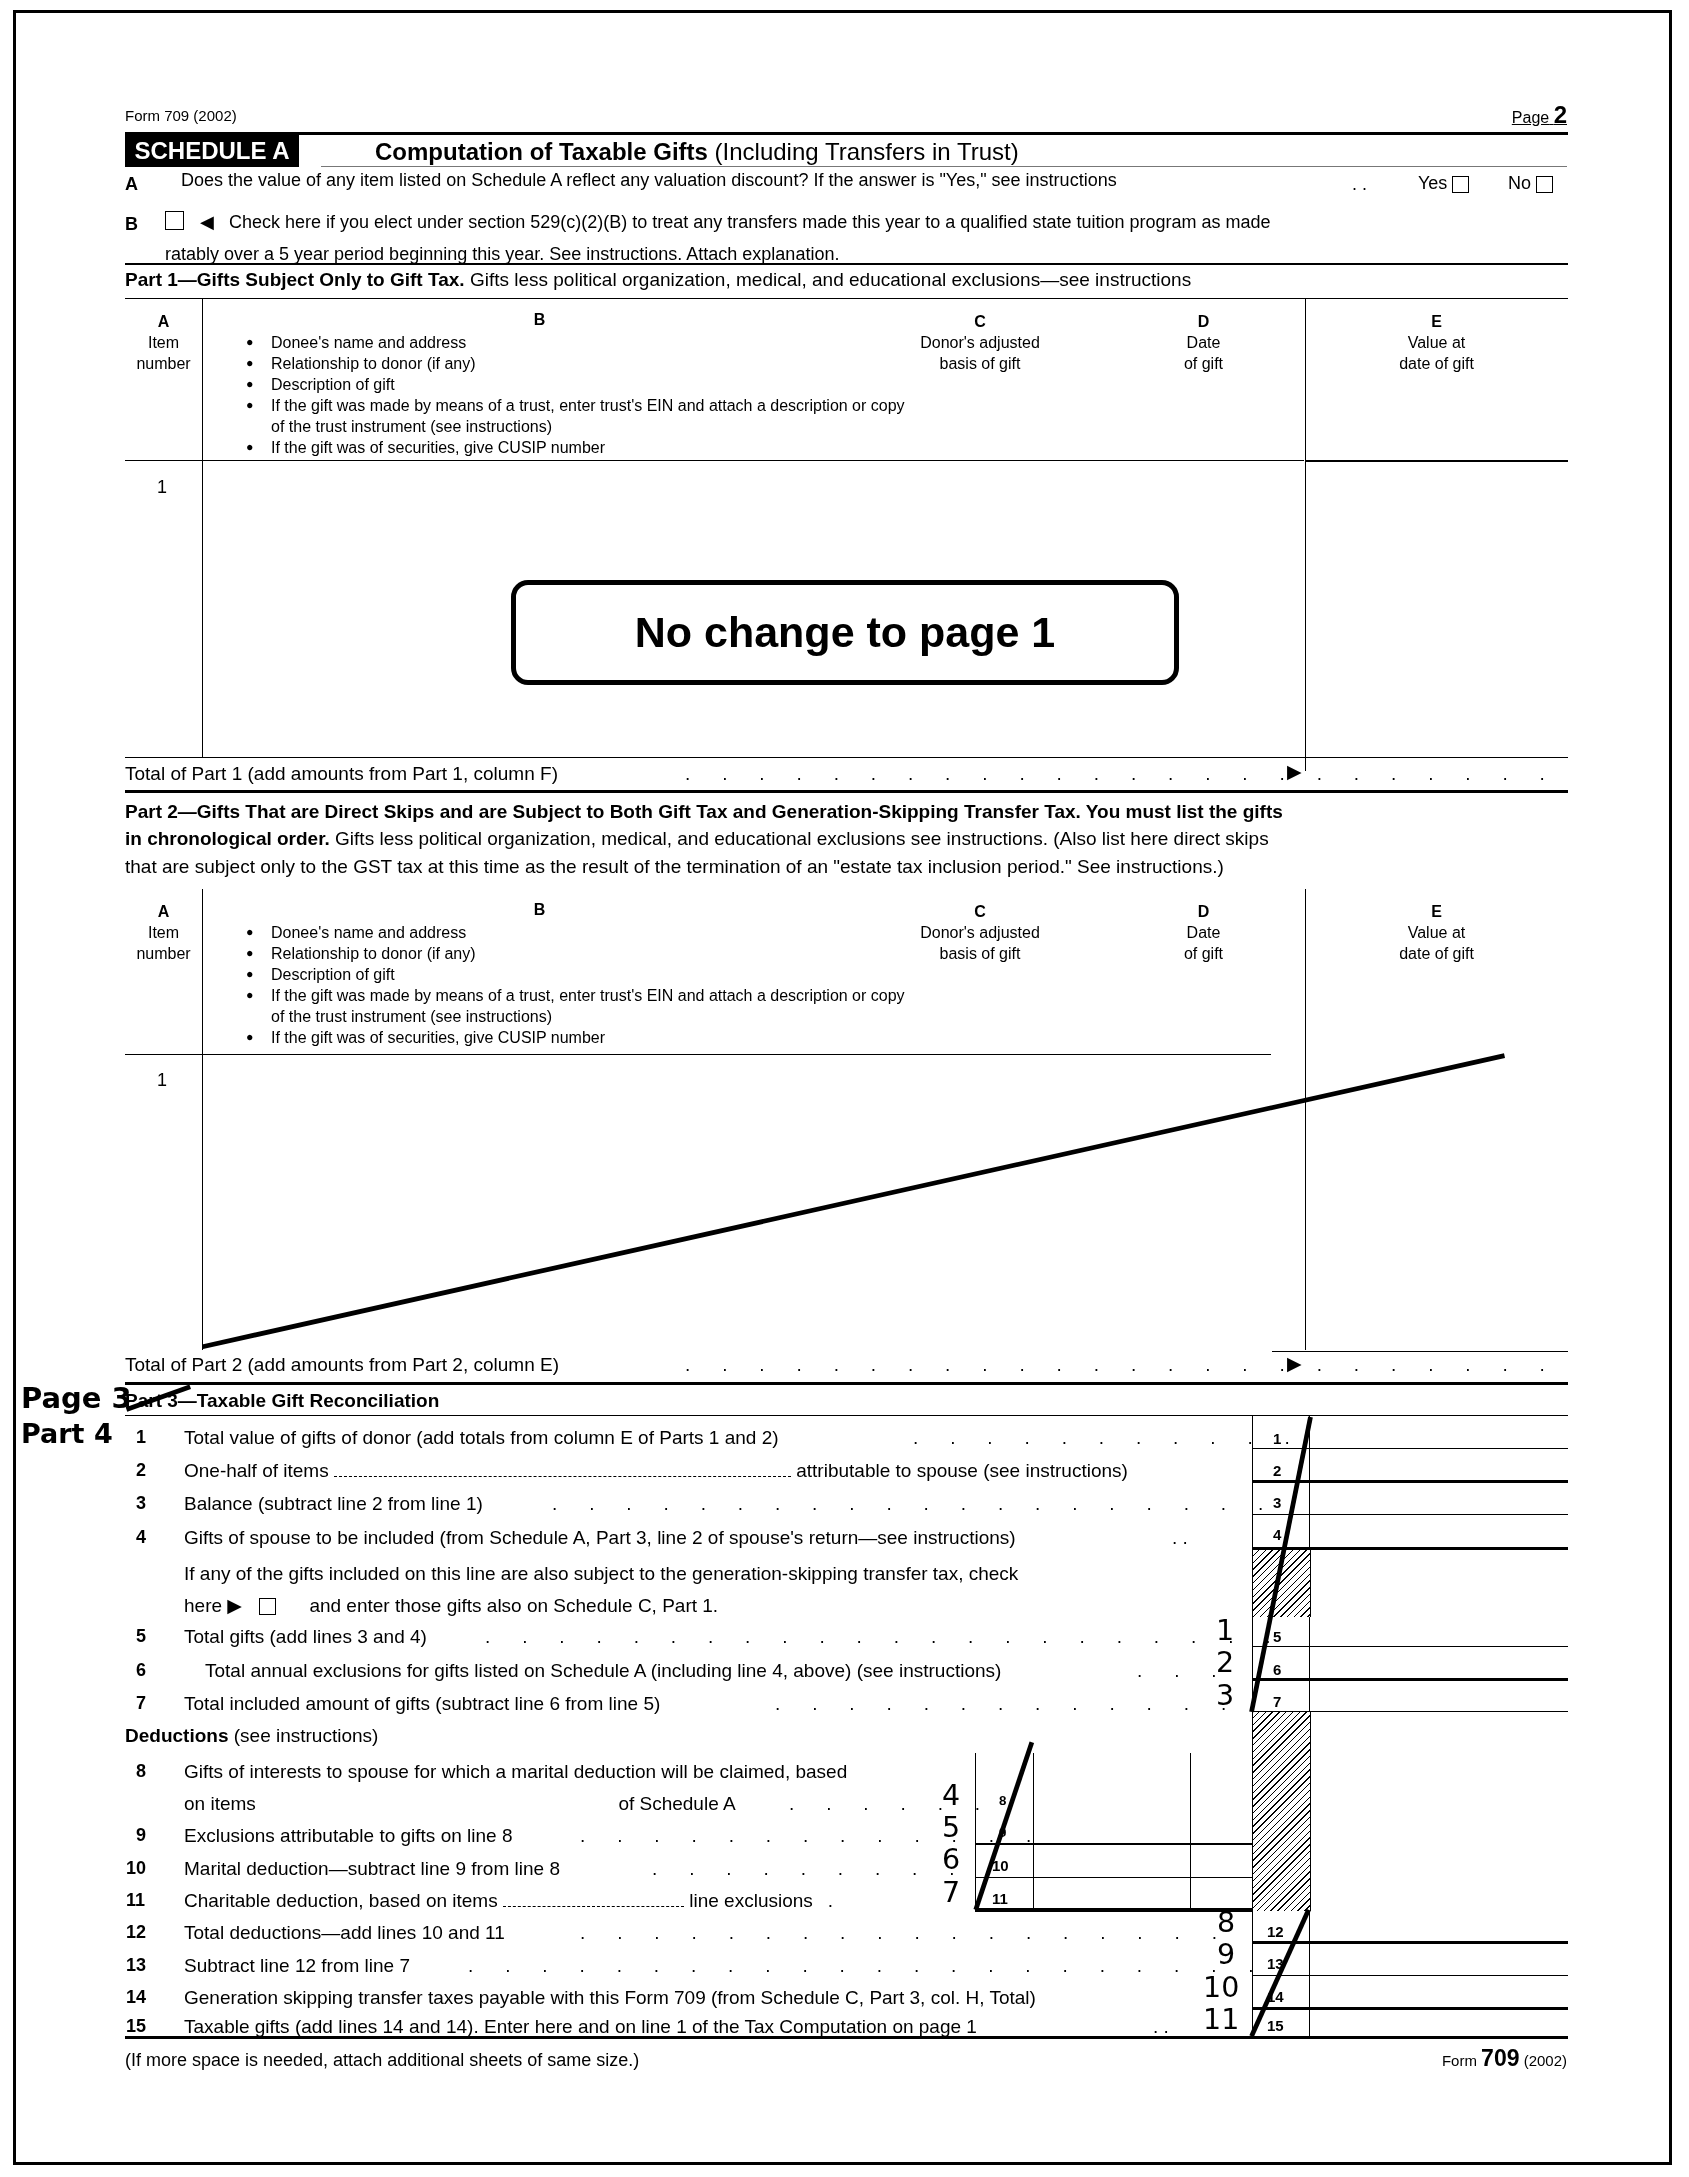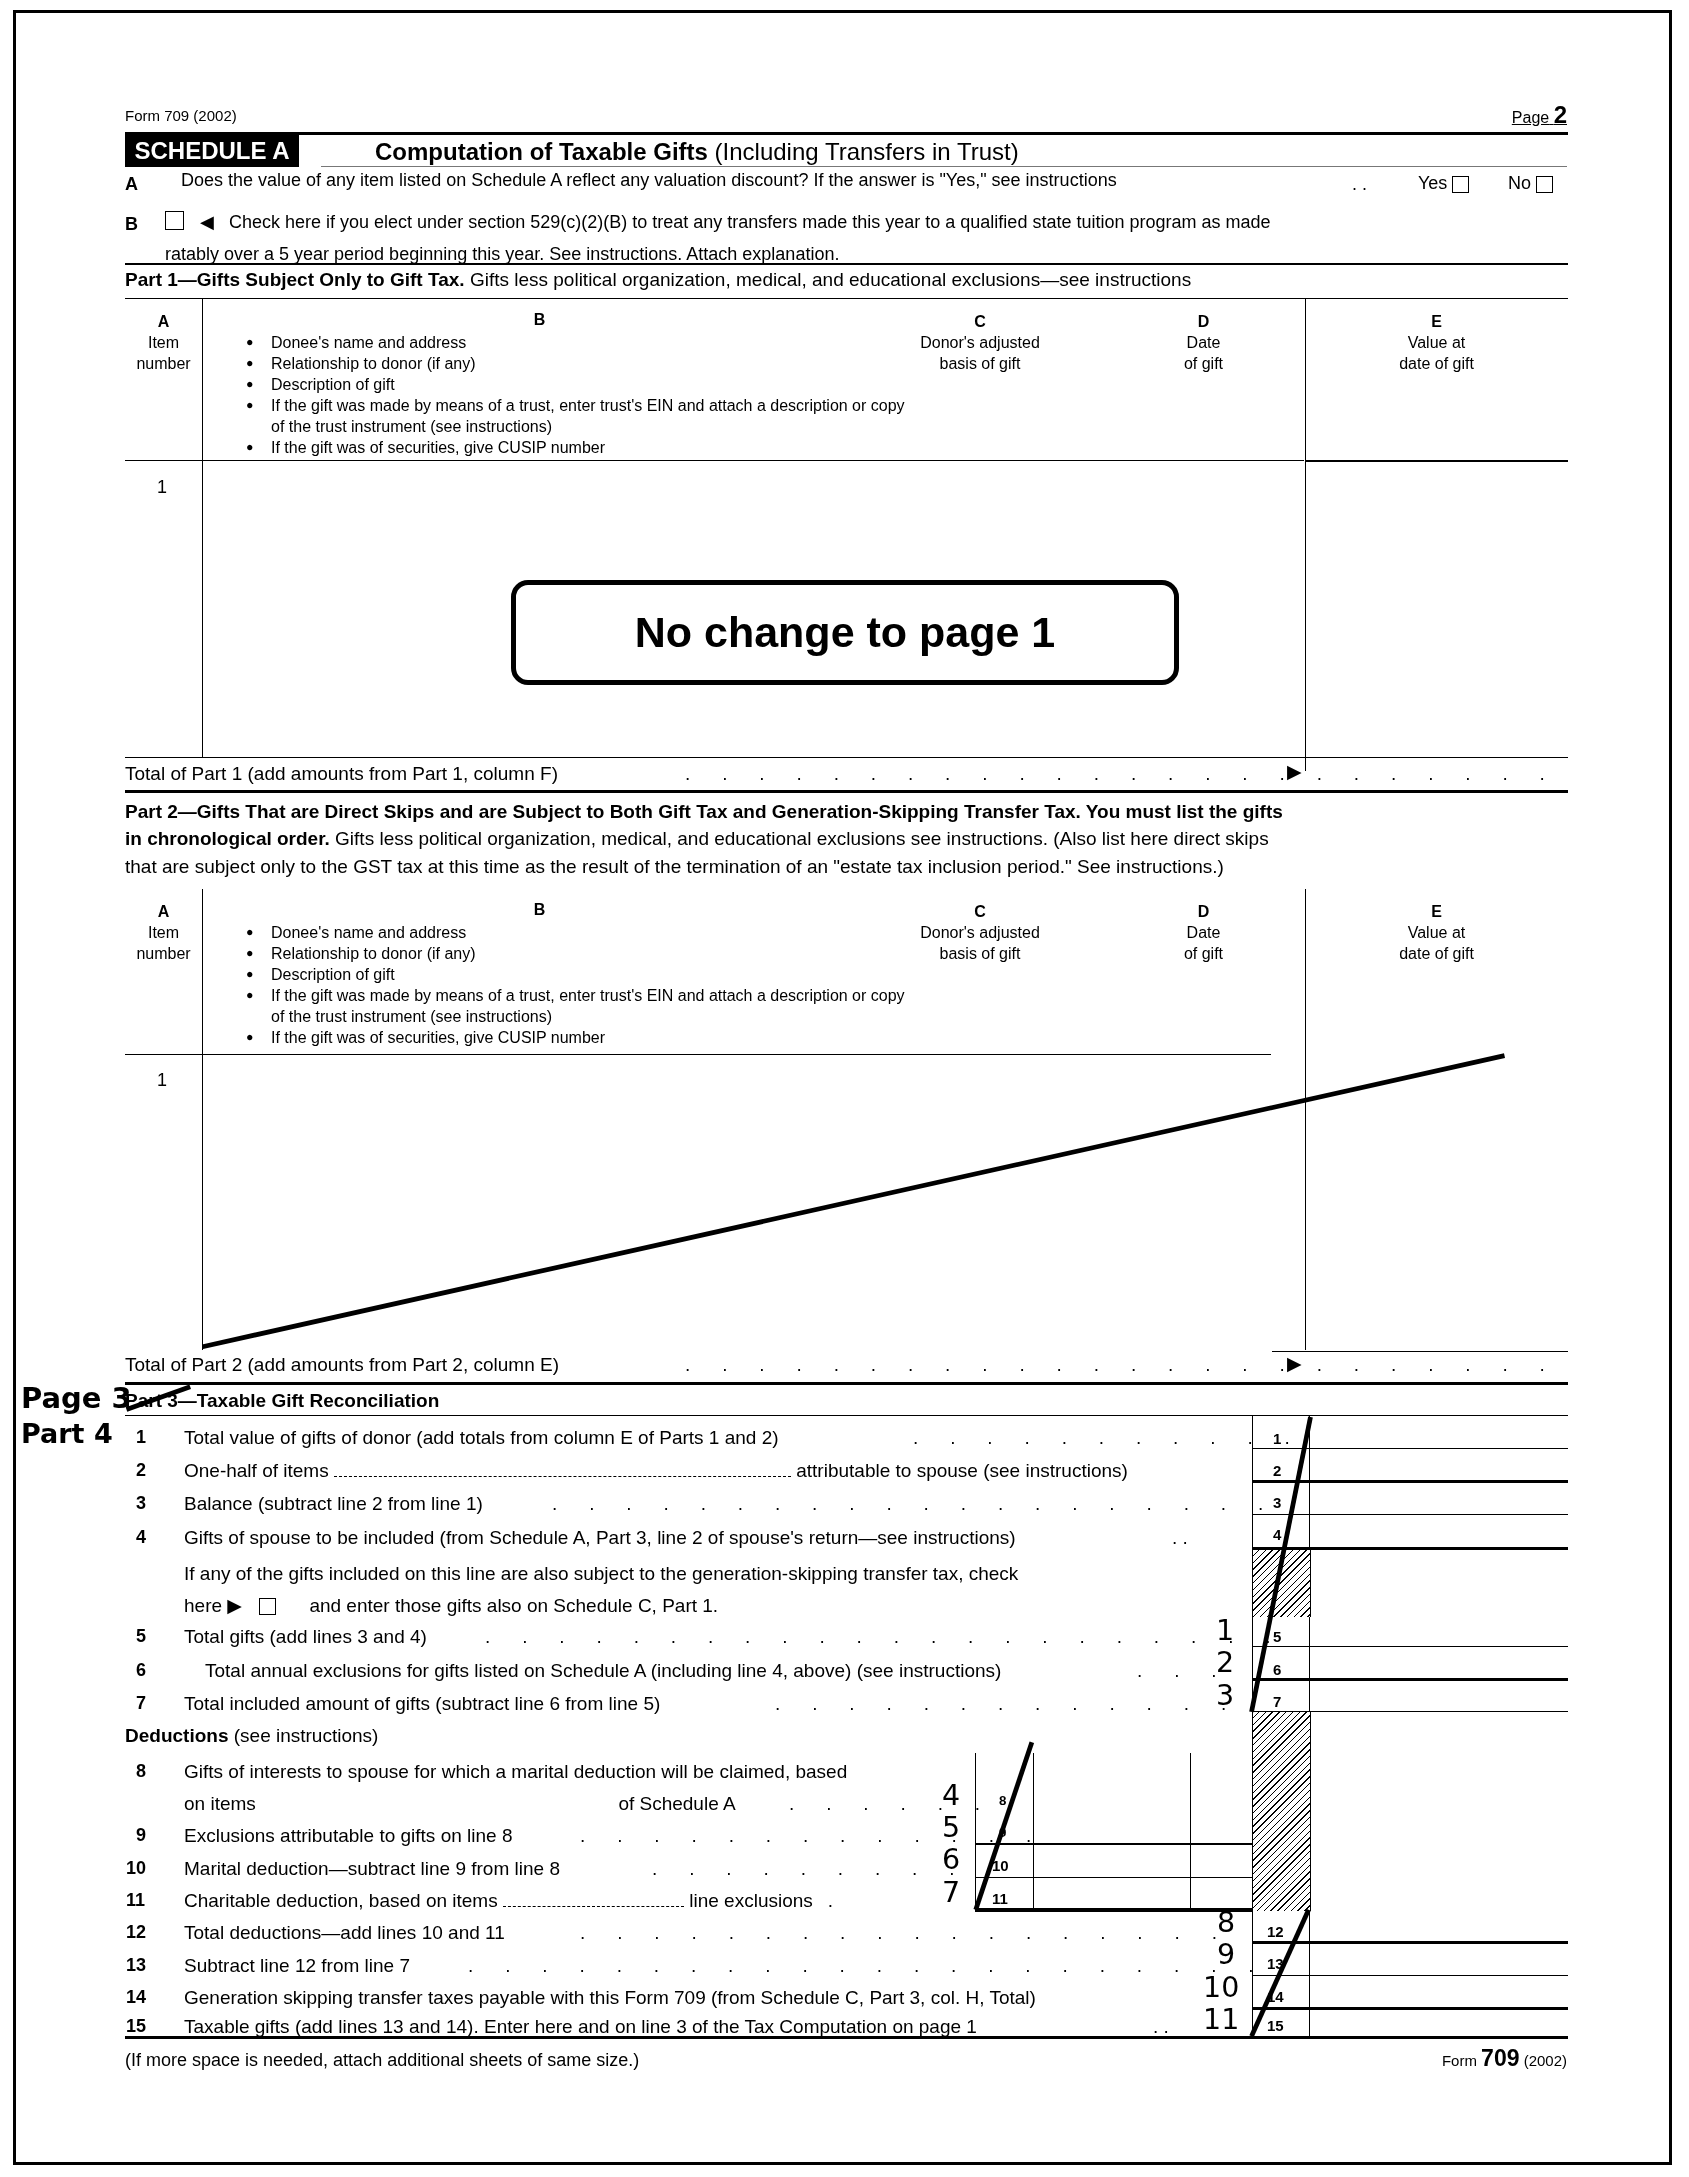--- a/index.html
+++ b/index.html
@@ -240,21 +240,21 @@
 <div class="t s18 dots" style="left:580px;top:1922px;">. . . . . . . . . . . . . . . . . .</div>
 
 <div class="lnum" style="left:126px;top:1955px;">13</div>
 <div class="t s18" style="left:184px;top:1955px;">Subtract line 12 from line 7</div>
 <div class="t s18 dots" style="left:468px;top:1955px;">. . . . . . . . . . . . . . . . . . . . . .</div>
 
 <div class="lnum" style="left:126px;top:1987px;">14</div>
 <div class="t s18" style="left:184px;top:1987px;">Generation skipping transfer taxes payable with this Form 709 (from Schedule C, Part 3, col. H, Total)</div>
 
 <div class="lnum" style="left:126px;top:2016px;">15</div>
-<div class="t s18" style="left:184px;top:2016px;">Taxable gifts (add lines 13 and 14). Enter here and on line 3 of the Tax Computation on page 1</div>
+<div class="t s18" style="left:184px;top:2016px;">Taxable gifts (add lines 14 and 14). Enter here and on line 1 of the Tax Computation on page 1</div>
 <div class="t s18" style="left:1153px;top:2016px;">.   .</div>
 
 <div class="vline" style="left:1252px;top:1415px;height:621px;"></div>
 <div class="vline" style="left:1309px;top:1415px;height:621px;"></div>
 
 <div class="boxnum" style="left:1273px;top:1430px;">1</div>
 <div class="hline" style="left:1252px;top:1448px;width:316px;height:1px;"></div>
 <div class="boxnum" style="left:1273px;top:1462px;">2</div>
 <div class="hline" style="left:1252px;top:1480px;width:316px;height:2.9px;"></div>
 <div class="boxnum" style="left:1273px;top:1494px;">3</div>

